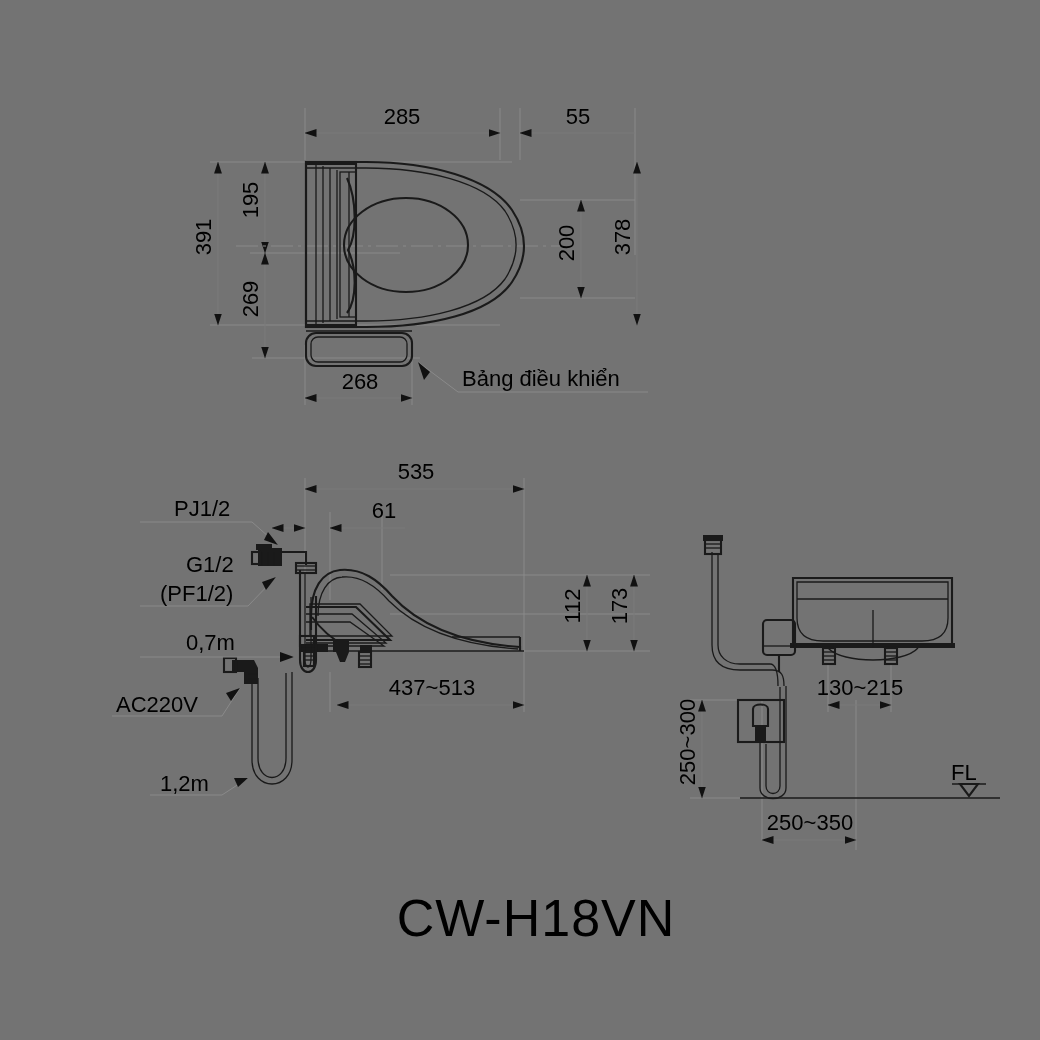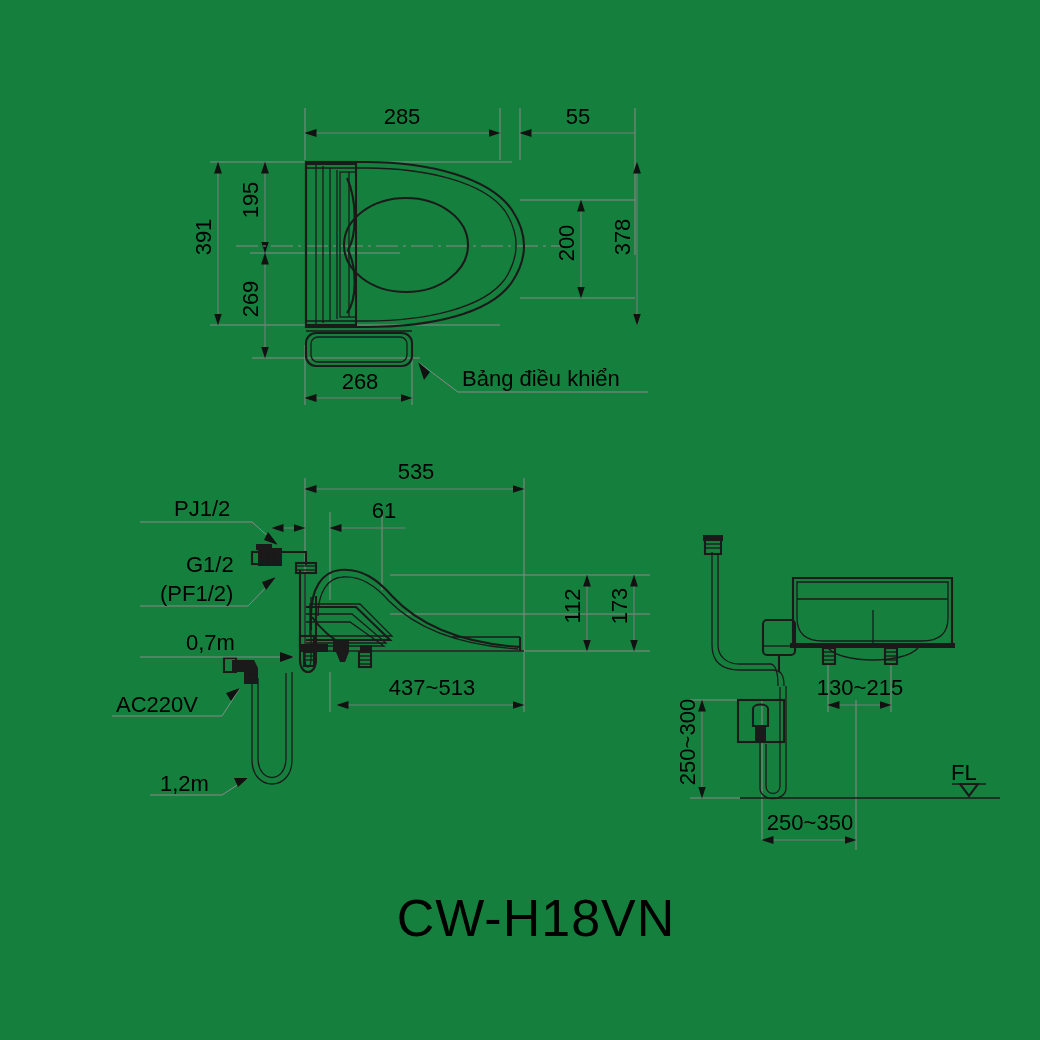--- a/index.html
+++ b/index.html
@@ -12,21 +12,21 @@
     height: 1040px;
     font-family: "Liberation Sans", sans-serif;
     color: #000000;
     overflow: hidden;
     position: relative;
   }
   #sheet {
     position: relative;
     width: 1040px;
     height: 1040px;
-    background: #15803d;
+    background: #737373;
   }
   svg.drawing {
     position: absolute;
     left: 0;
     top: 0;
     width: 1040px;
     height: 1040px;
   }
   .dim-text {
     font-family: "Liberation Sans", sans-serif;

